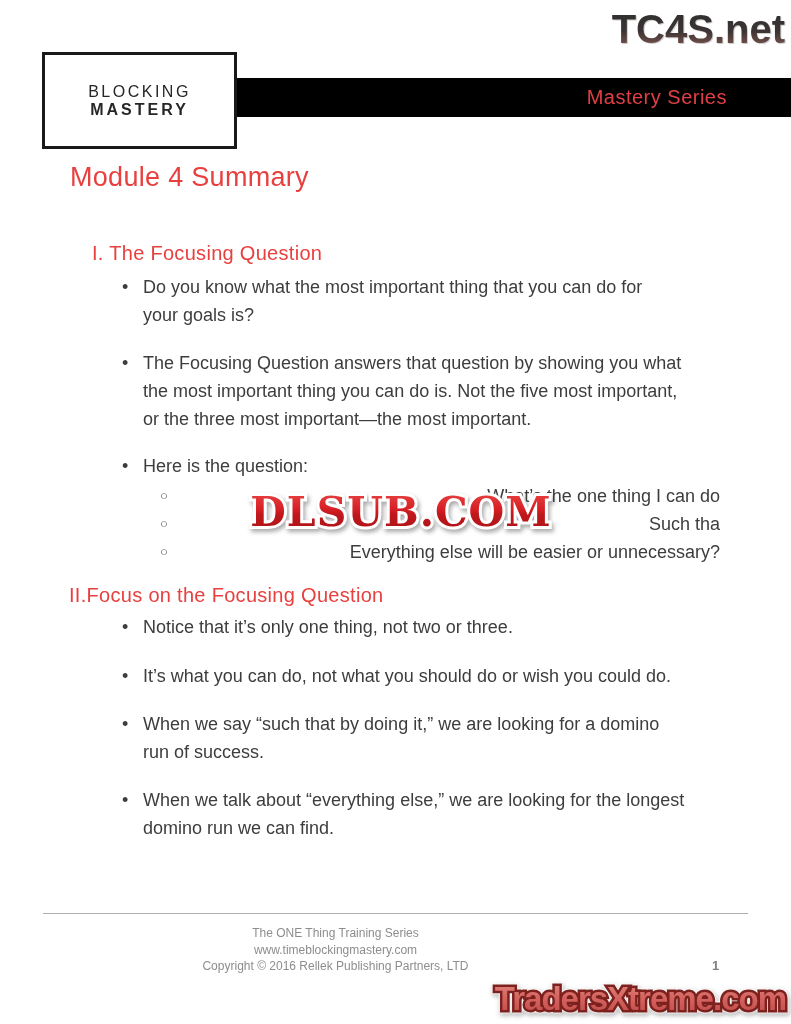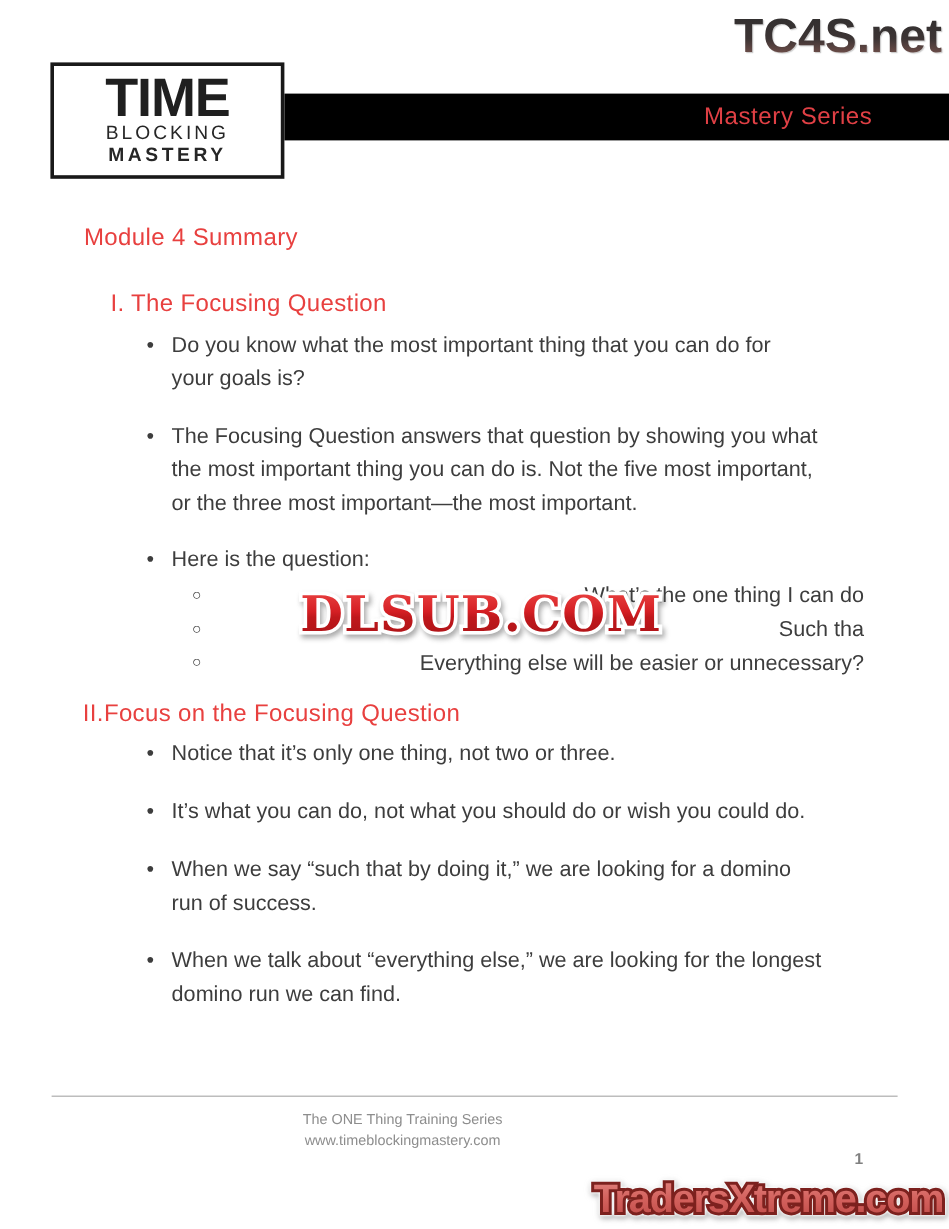--- a/index.html
+++ b/index.html
@@ -17,21 +17,21 @@
   }
   .logo-box{
     position:absolute;left:42px;top:52px;width:189px;height:91px;
     border:3px solid #191919;background:#ffffff;z-index:2;
     display:flex;flex-direction:column;align-items:center;justify-content:center;
   }
   .logo-l1{font-size:45px;font-weight:bold;letter-spacing:-1px;line-height:40px;color:#1f1f1f;}
   .logo-l2{font-size:16px;font-weight:400;letter-spacing:2.5px;line-height:18px;color:#262626;margin-top:1px;}
   .logo-l3{font-size:16px;font-weight:700;letter-spacing:3px;line-height:18px;color:#262626;}
   
-  .doc-title{position:absolute;left:70px;top:187px;margin:0;font-size:20px;font-weight:400;letter-spacing:.3px;color:#e8403f;}
+  .doc-title{position:absolute;left:70px;top:162px;margin:0;font-size:27px;font-weight:400;letter-spacing:.3px;color:#e8403f;}
   .sec-heading{position:absolute;margin:0;font-size:20px;font-weight:400;letter-spacing:.3px;color:#e8403f;}
   #sec1-heading{left:92px;top:242px;}
   #sec2-heading{left:69px;top:584px;}
   
   .b{position:absolute;left:122px;display:flex;font-size:18px;line-height:28px;color:#3d3d3d;}
   .b .dot{flex:0 0 21px;width:21px;}
   .b .bt{flex:1;white-space:pre-line;}
   .sub{position:absolute;left:160px;display:flex;font-size:18px;line-height:28px;color:#3d3d3d;}
   .sub .ring{flex:0 0 23px;width:23px;font-size:13px;line-height:28px;}
   .sub .bt{flex:1;white-space:pre-line;text-align:right;}
@@ -59,21 +59,20 @@
     </defs>
     <text x="236" y="42" text-anchor="end" font-family="Liberation Sans, sans-serif" font-size="40" font-weight="bold" fill="url(#gTC)" style="filter:drop-shadow(1px 1px 0 rgba(200,200,200,.9))">TC4S.net</text>
   </svg>
 </div>
 
 <div class="banner">
   <span class="banner-label">Mastery Series</span>
 </div>
 
 <div class="logo-box">
-  <div class="logo-l1">TIME</div>
   <div class="logo-l2">BLOCKING</div>
   <div class="logo-l3">MASTERY</div>
 </div>
 
 <h1 class="doc-title">Module 4 Summary</h1>
 
 <h2 class="sec-heading" id="sec1-heading">I. The Focusing Question</h2>
 
 <div class="b" style="top:273px;width:590px">
   <span class="dot">•</span>
@@ -143,20 +142,21 @@
       </linearGradient>
     </defs>
     <text x="155" y="43" text-anchor="middle" font-family="DejaVu Serif, serif" font-size="41" font-weight="bold" letter-spacing="1" stroke="#ffffff" stroke-width="6" paint-order="stroke" fill="url(#gDL)">DLSUB.COM</text>
   </svg>
 </div>
 
 <div class="footer-rule"></div>
 <div class="footer-text">
   <div>The ONE Thing Training Series</div>
   <div>www.timeblockingmastery.com</div>
+  <div>Copyright © 2016 Rellek Publishing Partners, LTD</div>
 </div>
 <div class="page-num">1</div>
 
 <div class="traders">
   <svg width="322" height="48">
     <defs>
       <linearGradient id="gTX" x1="0" y1="0" x2="0" y2="1">
         <stop offset="0%" stop-color="#e28680"></stop>
         <stop offset="50%" stop-color="#d4625e"></stop>
         <stop offset="100%" stop-color="#bf4a47"></stop>

